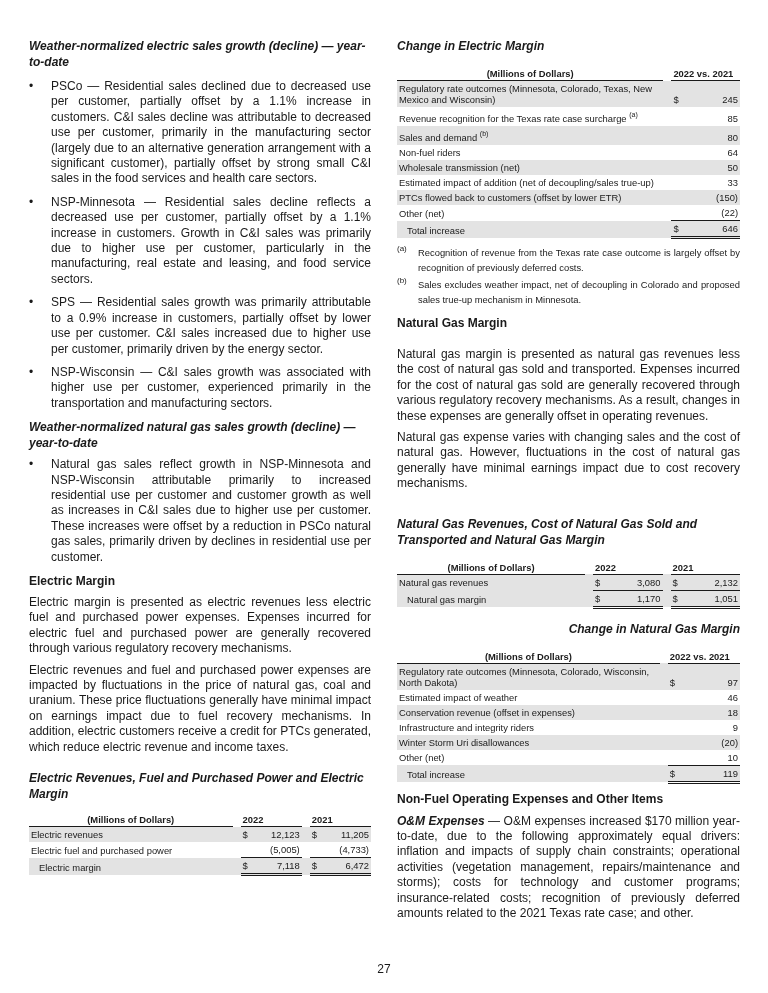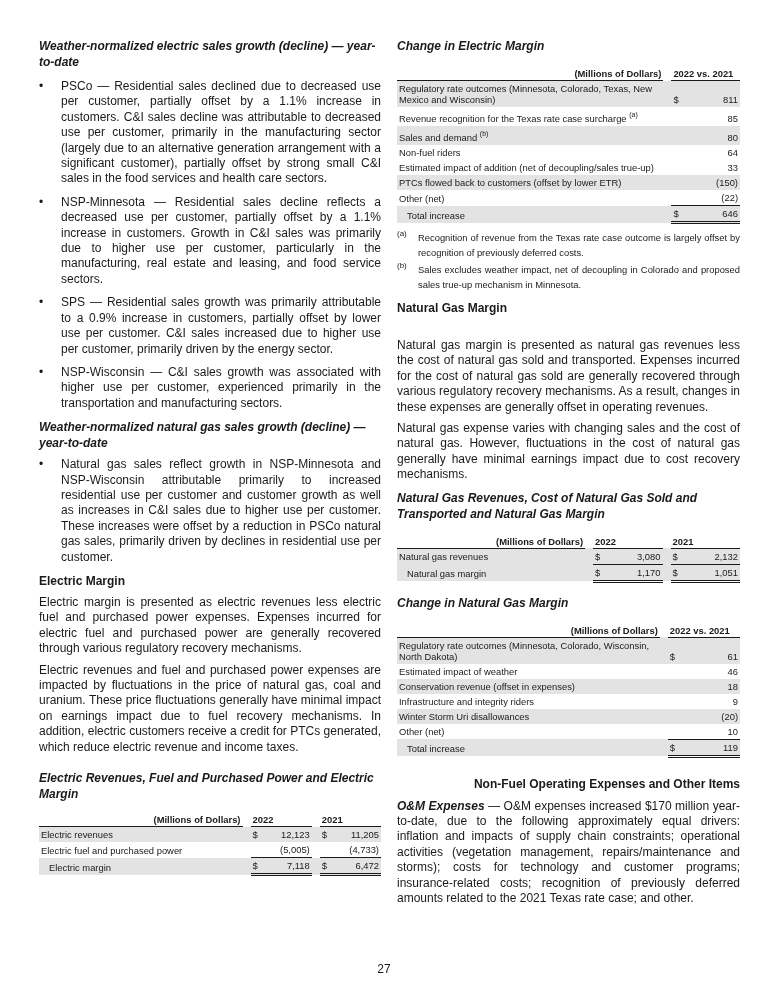--- a/index.html
+++ b/index.html
@@ -6,33 +6,33 @@
     html, body { width: 768px; height: 993px; background: #ffffff; }
     body {
       position: relative;
       font-family: "Liberation Sans", sans-serif;
       color: #1a1a1a;
       font-size: 12px;
       line-height: 16px;
       overflow: hidden;
     }
     .col { position: absolute; top: 38px; }
-    .col-left { left: 39px; width: 342px; }
+    .col-left { left: 29px; width: 342px; }
     .col-right { left: 397px; width: 343px; }
 
     .h-italic { font-weight: bold; font-style: italic; font-size: 12px; line-height: 16px; }
     .h-bold { font-weight: bold; font-size: 12px; line-height: 16px; }
     p.body { text-align: justify; font-size: 12px; line-height: 15.4px; }
 
     .bullets { list-style: none; }
     .bullets li { position: relative; padding-left: 22px; text-align: justify; line-height: 15.4px; }
     .bullets li .dot { position: absolute; left: 0; top: 0; }
 
     table.fin { width: 100%; border-collapse: collapse; font-size: 9.4px; line-height: 11px; }
-    table.fin th { font-weight: bold; text-align: right; padding: 2px 2px 1px 2px; }
+    table.fin th { font-weight: bold; text-align: center; padding: 2px 2px 1px 2px; }
     table.fin th.yr { text-align: left; }
     table.fin td { padding: 2px 2px; vertical-align: bottom; }
     table.fin tr.shade td { background: #e3e3e3; }
     .hdr-line { border-bottom: 1.5px solid #1a1a1a; }
     .gap { width: 8px; }
     td.num { text-align: right; }
     td.dol { width: 14px; text-align: left; }
     td.indent { padding-left: 10px !important; }
     .ul-top { border-top: 1px solid #1a1a1a; }
     .dbl-bottom { border-bottom: 3px double #1a1a1a; }
@@ -113,39 +113,45 @@
     <tbody>
         <tr>
       <th class="hdr-line">(Millions of Dollars)</th>
       <th class="gap"></th>
       <th class="yr hdr-line" colspan="2" style="width:82px;">2022 vs. 2021</th>
     </tr>
     <tr class="shade">
       <td>Regulatory rate outcomes (Minnesota, Colorado, Texas, New Mexico and Wisconsin)</td>
           <td class="gap"></td>
       <td class="dol">$</td>
-      <td class="num">811</td>
+      <td class="num">245</td>
     </tr>
     <tr>
       <td><span>Revenue recognition for the Texas rate case surcharge</span> <sup>(a)</sup></td>
           <td class="gap"></td>
       <td class="dol"></td>
       <td class="num">85</td>
     </tr>
     <tr class="shade">
       <td><span>Sales and demand</span> <sup>(b)</sup></td>
           <td class="gap"></td>
       <td class="dol"></td>
       <td class="num">80</td>
     </tr>
     <tr>
       <td>Non-fuel riders</td>
           <td class="gap"></td>
       <td class="dol"></td>
       <td class="num">64</td>
+    </tr>
+    <tr class="shade">
+      <td>Wholesale transmission (net)</td>
+          <td class="gap"></td>
+      <td class="dol"></td>
+      <td class="num">50</td>
     </tr>
     <tr>
       <td>Estimated impact of addition (net of decoupling/sales true-up)</td>
           <td class="gap"></td>
       <td class="dol"></td>
       <td class="num">33</td>
     </tr>
     <tr class="shade">
       <td>PTCs flowed back to customers (offset by lower ETR)</td>
           <td class="gap"></td>
@@ -170,24 +176,24 @@
   <div class="fn" style="margin-top:6px;">
     <span class="mark">(a)</span>
     <span>Recognition of revenue from the Texas rate case outcome is largely offset by recognition of previously deferred costs.</span>
   </div>
   <div class="fn" style="margin-top:2px;">
     <span class="mark">(b)</span>
     <span>Sales excludes weather impact, net of decoupling in Colorado and proposed sales true-up mechanism in Minnesota.</span>
   </div>
 
   <div class="h-bold" style="margin-top:8px;">Natural Gas Margin</div>
-  <p class="body" style="margin-top:22px;">Natural gas margin is presented as natural gas revenues less the cost of natural gas sold and transported. Expenses incurred for the cost of natural gas sold are generally recovered through various regulatory recovery mechanisms. As a result, changes in these expenses are generally offset in operating revenues.</p>
+  <p class="body" style="margin-top:16px;">Natural gas margin is presented as natural gas revenues less the cost of natural gas sold and transported. Expenses incurred for the cost of natural gas sold are generally recovered through various regulatory recovery mechanisms. As a result, changes in these expenses are generally offset in operating revenues.</p>
   <p class="body" style="margin-top:6px;">Natural gas expense varies with changing sales and the cost of natural gas. However, fluctuations in the cost of natural gas generally have minimal earnings impact due to cost recovery mechanisms.</p>
 
-  <div class="h-italic" style="margin-top:7px;">Natural Gas Revenues, Cost of Natural Gas Sold and Transported and Natural Gas Margin</div>
+  <div class="h-italic" style="margin-top:24px;">Natural Gas Revenues, Cost of Natural Gas Sold and Transported and Natural Gas Margin</div>
 
   <table class="fin" style="margin-top:12px;">
     <tbody>
         <tr>
       <th class="hdr-line">(Millions of Dollars)</th>
       <th class="gap"></th>
       <th class="yr hdr-line" colspan="2">2022</th>
       <th class="gap"></th>
       <th class="yr hdr-line" colspan="2">2021</th>
     </tr>
@@ -205,34 +211,34 @@
           <td></td>
       <td class="dol ul-top dbl-bottom">$</td>
       <td class="num ul-top dbl-bottom">1,170</td>
           <td></td>
       <td class="dol ul-top dbl-bottom">$</td>
       <td class="num ul-top dbl-bottom">1,051</td>
     </tr>
   </tbody>
     </table>
 
-  <div class="h-italic" style="margin-top:12px;">Change in Natural Gas Margin</div>
+  <div class="h-italic" style="margin-top:12px;text-align:right;">Change in Natural Gas Margin</div>
 
   <table class="fin" style="margin-top:12px;">
     <tbody>
         <tr>
       <th class="hdr-line">(Millions of Dollars)</th>
       <th class="gap"></th>
       <th class="yr hdr-line" colspan="2" style="width:82px;">2022 vs. 2021</th>
     </tr>
     <tr class="shade">
       <td>Regulatory rate outcomes (Minnesota, Colorado, Wisconsin, North Dakota)</td>
           <td class="gap"></td>
       <td class="dol">$</td>
-      <td class="num">61</td>
+      <td class="num">97</td>
     </tr>
     <tr>
       <td>Estimated impact of weather</td>
           <td class="gap"></td>
       <td class="dol"></td>
       <td class="num">46</td>
     </tr>
     <tr class="shade">
       <td>Conservation revenue (offset in expenses)</td>
           <td class="gap"></td>
@@ -259,19 +265,19 @@
     </tr>
     <tr class="shade">
       <td class="indent">Total increase</td>
           <td class="gap"></td>
       <td class="dol ul-top dbl-bottom">$</td>
       <td class="num ul-top dbl-bottom">119</td>
     </tr>
   </tbody>
     </table>
 
-  <div class="h-bold" style="margin-top:18px;text-align:right;">Non-Fuel Operating Expenses and Other Items</div>
+  <div class="h-bold" style="margin-top:7px;">Non-Fuel Operating Expenses and Other Items</div>
   <p class="body" style="margin-top:6px;">
     <span class="h-italic">O&amp;M Expenses</span><span> — O&amp;M expenses increased $170 million year-to-date, due to the following approximately equal drivers: inflation and impacts of supply chain constraints; operational activities (vegetation management, repairs/maintenance and storms); costs for technology and customer programs; insurance-related costs; recognition of previously deferred amounts related to the 2021 Texas rate case; and other.</span>
   </p>
 </div>
 
 <div class="pagenum">27</div>
 
 </body></html>

